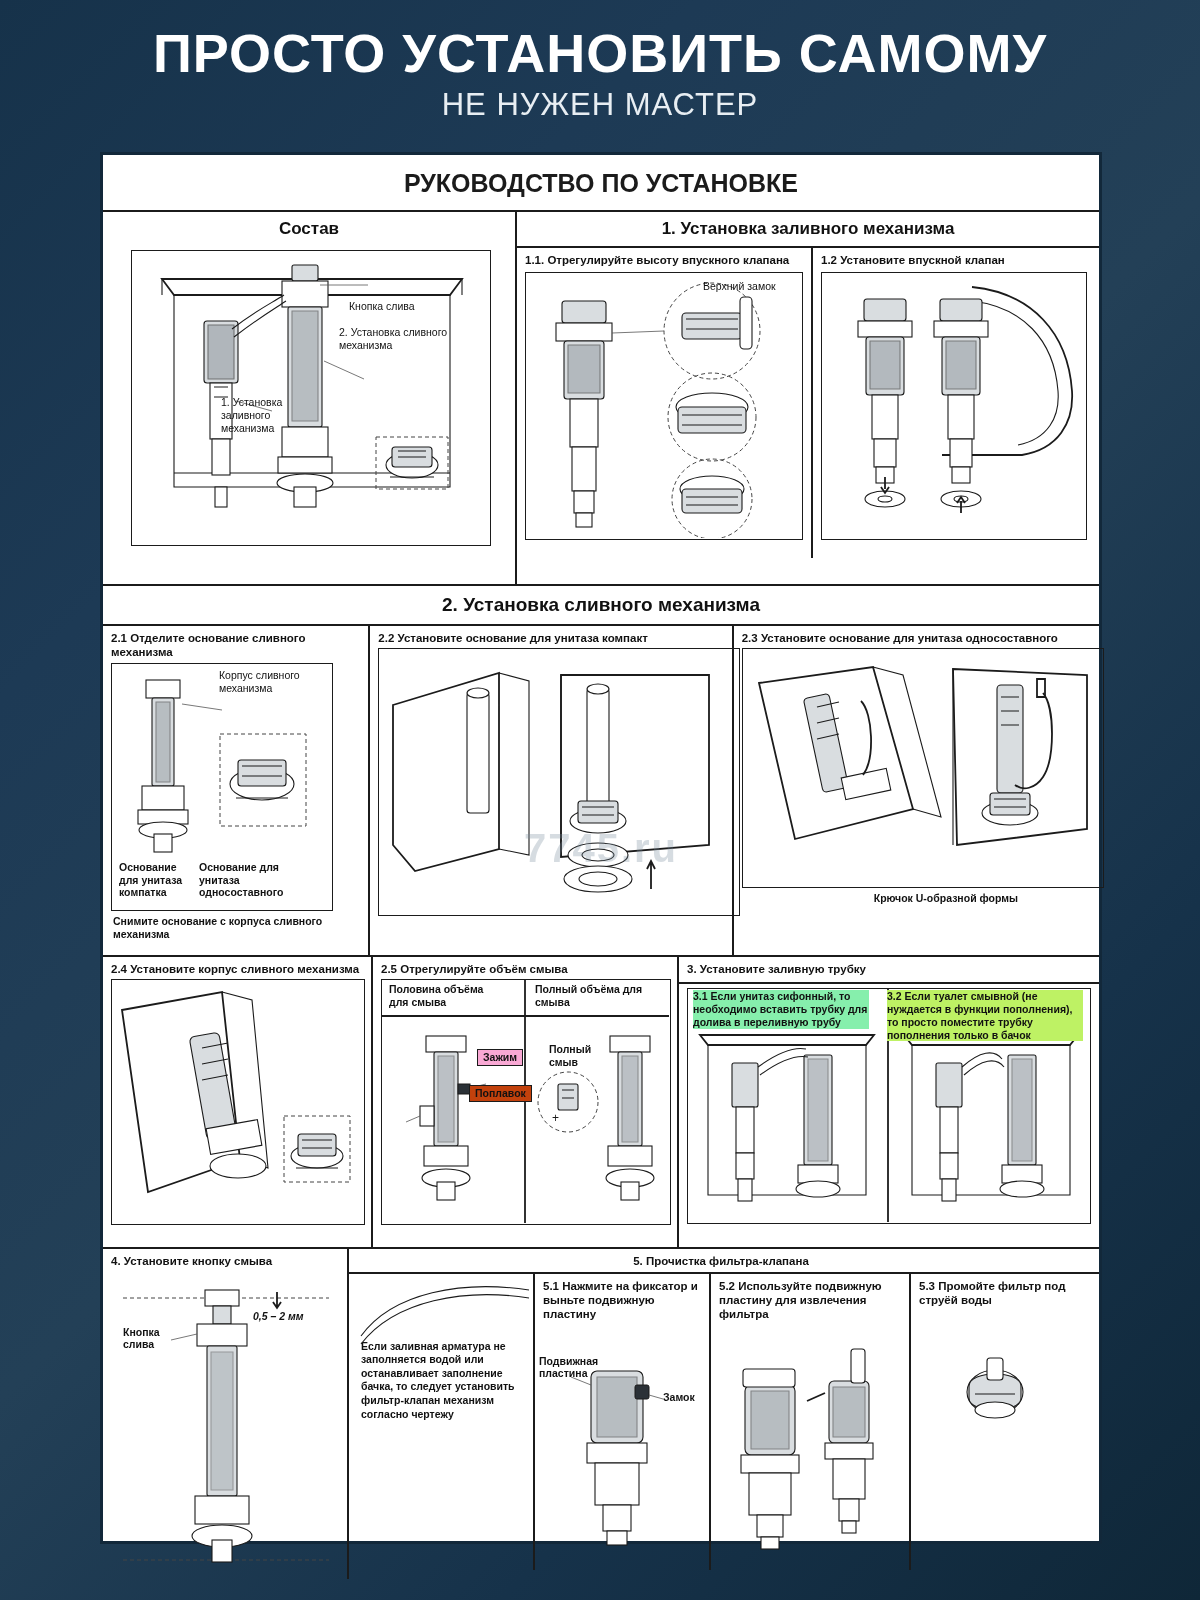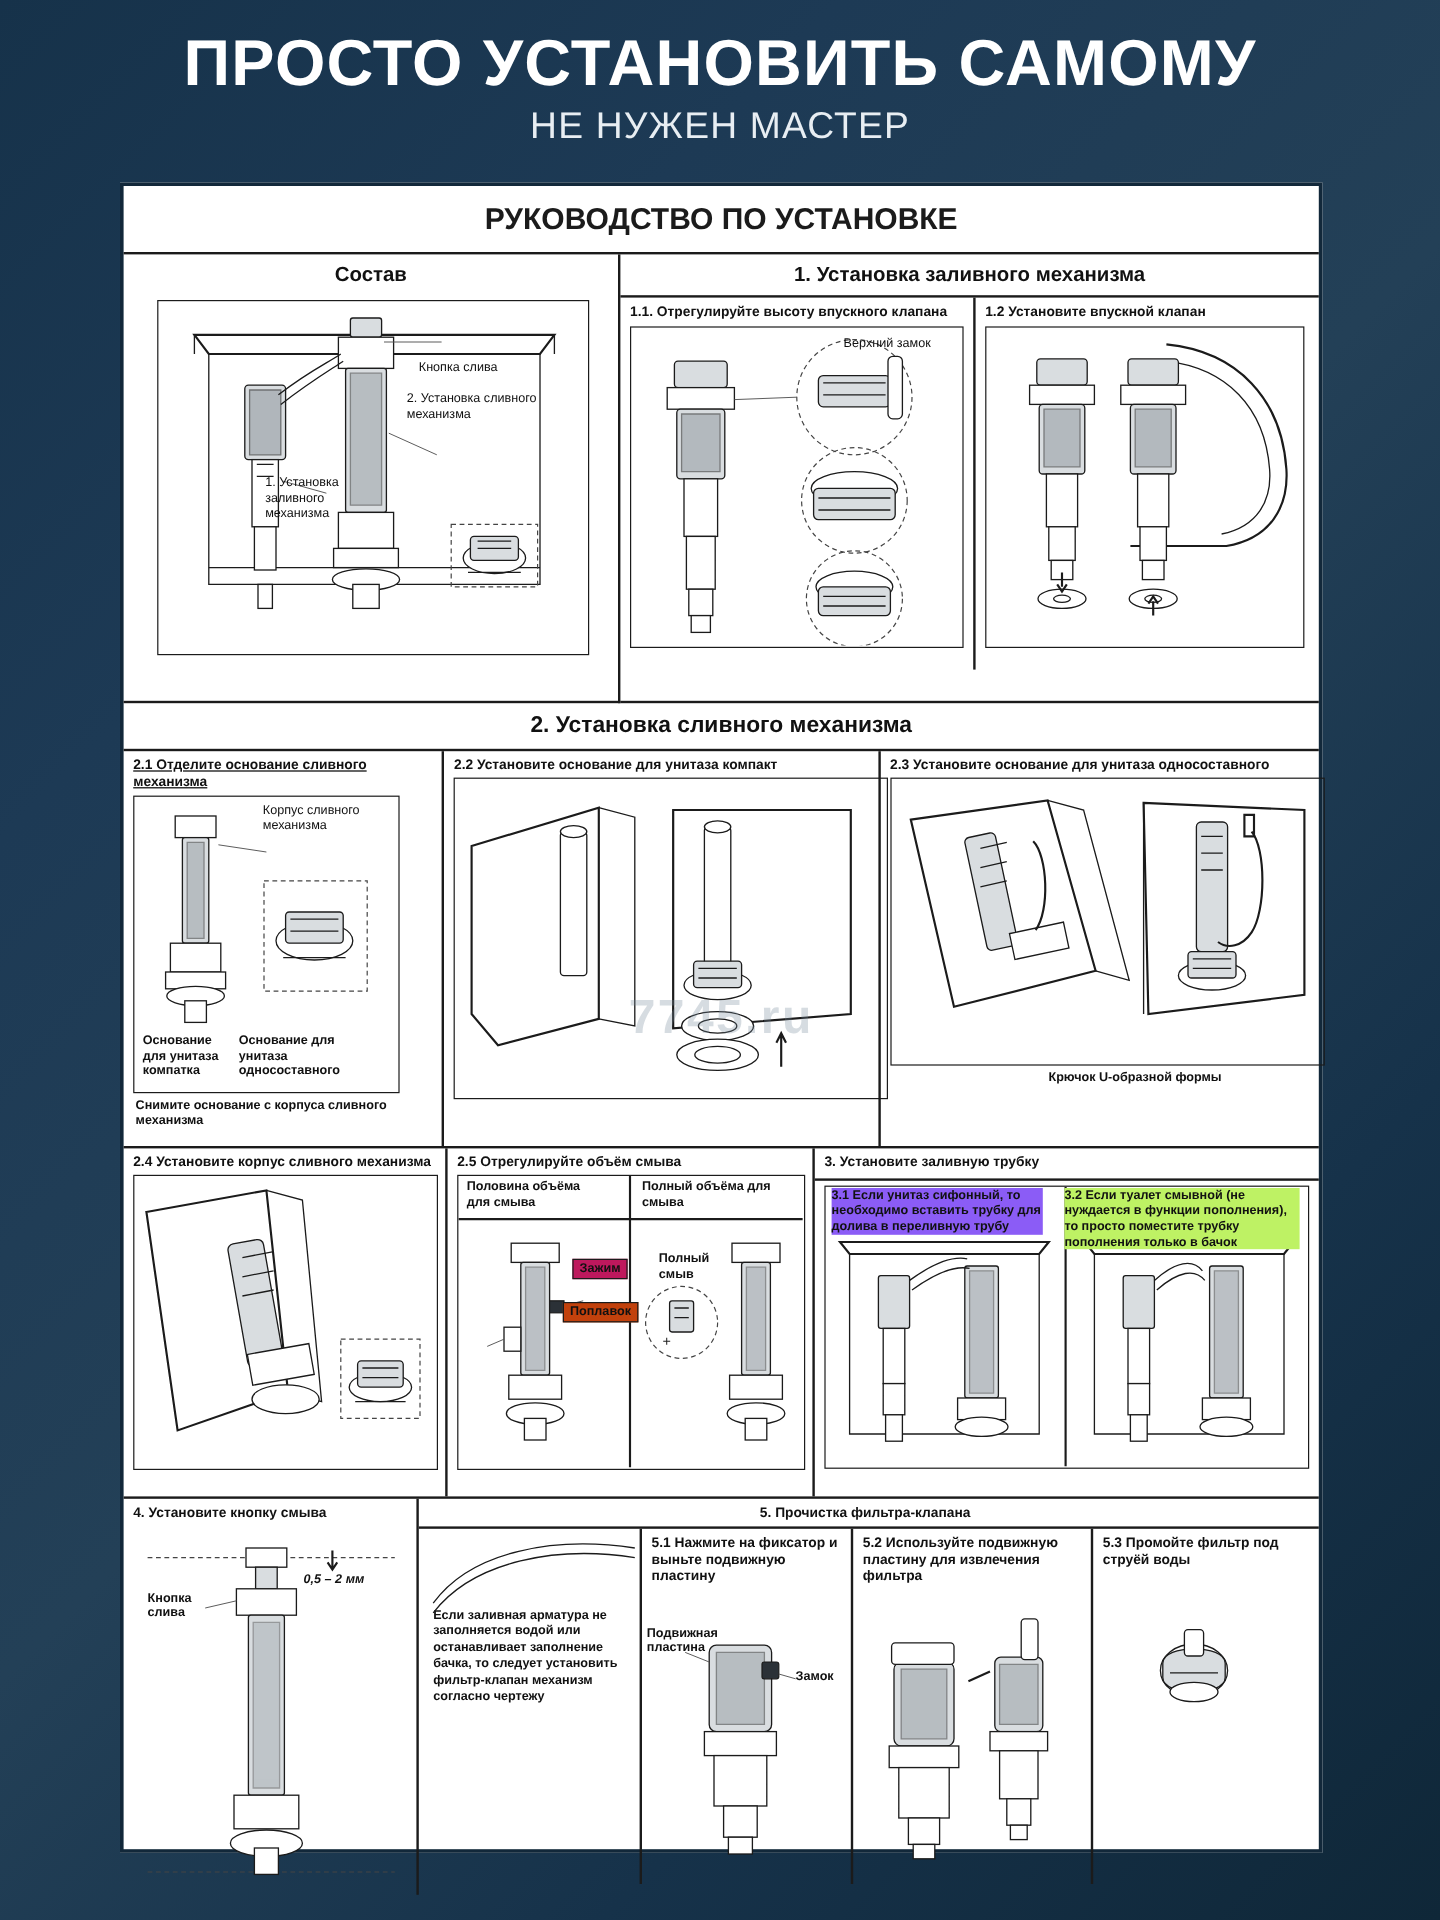--- a/index.html
+++ b/index.html
@@ -250,21 +250,21 @@
             </div>
           </div>
         </div>
       </div>
     </div>
   </div>
 
   <div class="band bb">2. Установка сливного механизма</div>
 
   <div class="row bb">
-    <div class="cell br" style="width:278px;text-decoration:underline;">
+    <div class="cell br" style="width:278px;">
       <div class="sub">2.1 Отделите основание сливного механизма</div>
       <div style="position:relative;height:292px;">
         <div class="inner-box" style="position:absolute;left:8px;top:0px;width:222px;height:248px;">
           <svg width="219" height="245" viewBox="0 0 219 245">
             <rect class="fillw" x="34" y="16" width="34" height="18"></rect>
             <rect class="fillg" x="40" y="34" width="22" height="88" rx="2"></rect>
             <path class="filld" d="M44 38 L58 38 L58 118 L44 118 Z" opacity=".45"></path>
             <rect class="fillw" x="30" y="122" width="42" height="24"></rect>
             <rect class="fillw" x="26" y="146" width="50" height="14"></rect>
             <ellipse class="fillw" cx="51" cy="166" rx="24" ry="8"></ellipse>
@@ -394,21 +394,21 @@
             <rect class="fillw" x="239" y="202" width="18" height="18"></rect>
 
             <circle class="dash" cx="186" cy="122" r="30"></circle>
             <rect class="fillg" x="176" y="104" width="20" height="26" rx="2"></rect>
             <path class="ln" d="M180 110 h12 M180 118 h12"></path>
             <text x="170" y="142" font-size="12" fill="#1b1b1b">+</text>
           </svg>
         </div>
         <div class="lbl b" style="left:16px;top:4px;width:110px;">Половина объёма для смыва</div>
         <div class="lbl b" style="left:162px;top:4px;width:110px;">Полный объёма для смыва</div>
-        <div class="lbl b" style="left:104px;top:70px;border:1px solid #1b1b1b;padding:1px 5px;background:#be185d;">Зажим</div>
+        <div class="lbl b" style="left:104px;top:70px;border:1px solid #1b1b1b;padding:1px 5px;background:#f9a8d4;">Зажим</div>
         <div class="lbl b" style="left:96px;top:106px;border:1px solid #1b1b1b;padding:1px 5px;background:#c2410c;">Поплавок</div>
         <div class="lbl b" style="left:176px;top:64px;width:56px;">Полный смыв</div>
       </div>
     </div>
 
     <div class="cell" style="width:420px;">
       <div class="sub bb" style="padding-bottom:6px;">3. Установите заливную трубку</div>
       <div style="position:relative;height:246px;">
         <div class="inner-box" style="position:absolute;left:8px;top:4px;width:404px;height:236px;">
           <svg width="401" height="233" viewBox="0 0 401 233">
@@ -440,21 +440,21 @@
             <rect class="fillw" x="252" y="164" width="18" height="26"></rect>
             <rect class="fillw" x="254" y="190" width="14" height="22"></rect>
             <rect class="fillg" x="320" y="66" width="28" height="110" rx="2"></rect>
             <path class="filld" d="M324 70 L344 70 L344 172 L324 172 Z" opacity=".4"></path>
             <rect class="fillw" x="314" y="176" width="40" height="18"></rect>
             <ellipse class="fillw" cx="334" cy="200" rx="22" ry="8"></ellipse>
             <path class="ln" d="M274 78 C 292 62, 306 60, 314 70"></path>
             <path class="ln" d="M276 86 C 294 70, 308 68, 316 78"></path>
           </svg>
         </div>
-        <div class="lbl b" style="left:14px;top:6px;width:176px;background:#8b5cf6;">3.1 Если унитаз сифонный, то необходимо вставить трубку для долива в переливную трубу</div>
+        <div class="lbl b" style="left:14px;top:6px;width:176px;background:#86efac;">3.1 Если унитаз сифонный, то необходимо вставить трубку для долива в переливную трубу</div>
         <div class="lbl b" style="left:208px;top:6px;width:196px;background:#bef264;">3.2 Если туалет смывной (не нуждается в функции пополнения), то просто поместите трубку пополнения только в бачок</div>
       </div>
     </div>
   </div>
 
   <div class="row">
 
     <div class="cell br" style="width:246px;height:330px;">
       <div class="sub">4. Установите кнопку смыва</div>
       <div style="position:relative;">

